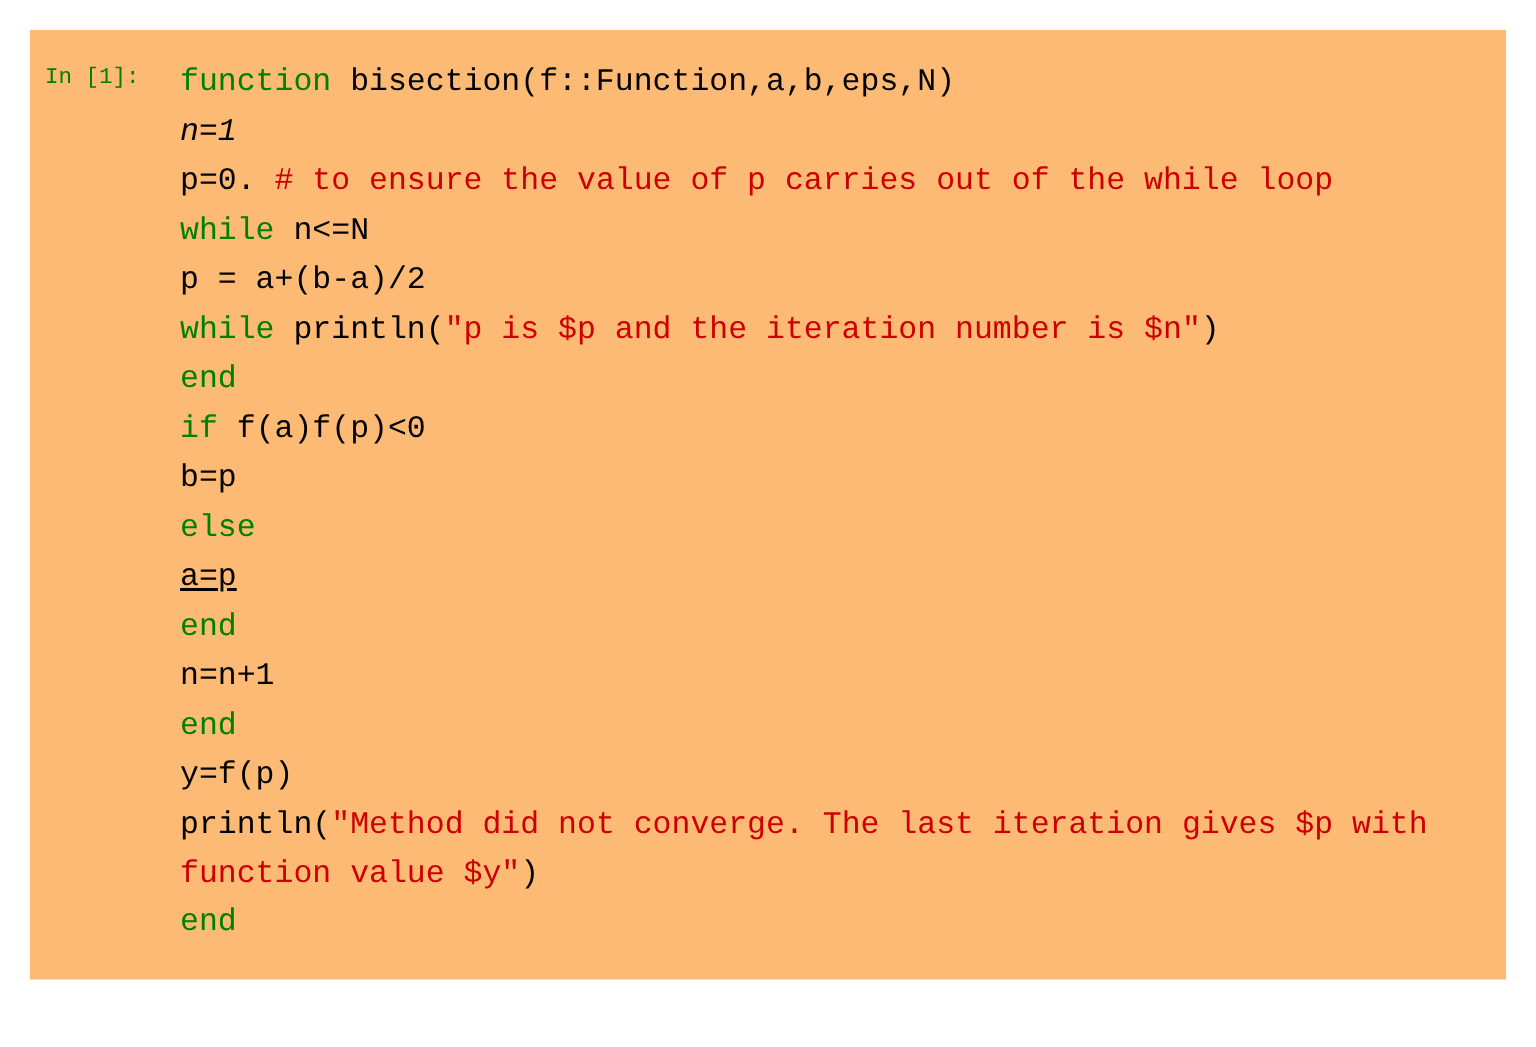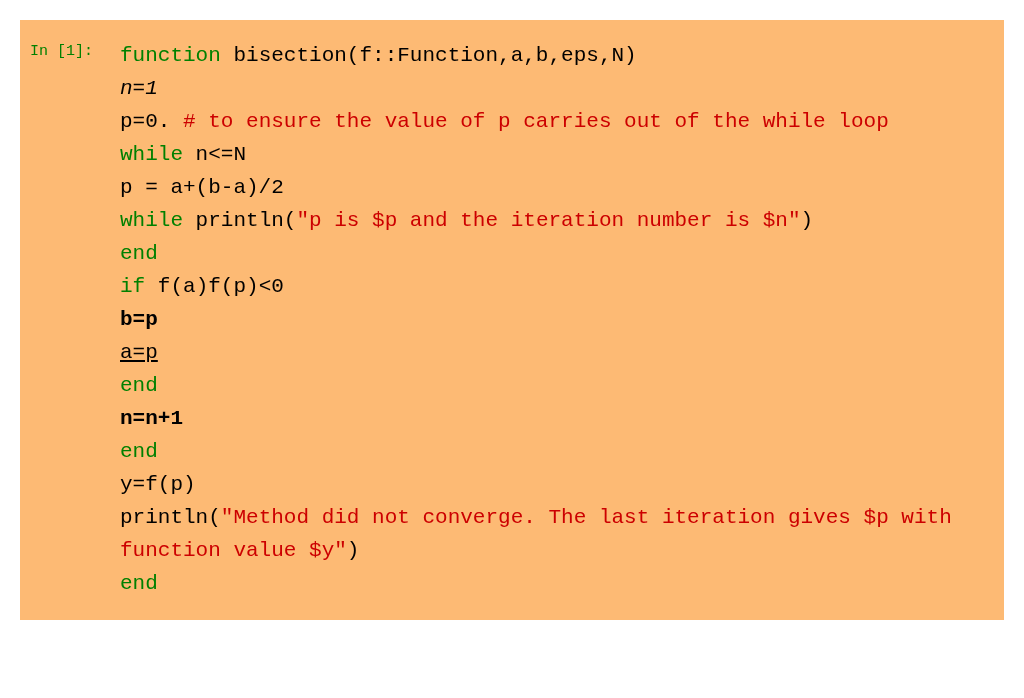--- a/index.html
+++ b/index.html
@@ -58,34 +58,37 @@
 
       <div>
         <span style="color:#000000;">        </span><span style="color:#008000;">end</span>
       </div>
 
       <div>
         <span style="color:#000000;">        </span><span style="color:#008000;">if</span><span style="color:#000000;margin-top:10px;"> f(a)f(p)&lt;0</span>
       </div>
 
       <div>
-        <span style="color:#000000;font-weight:bold;">            b=p</span>
+        <span style="color:#000000;">            b=p</span>
       </div>
 
+      <div>
+        <span style="color:#000000;">        </span><span style="color:#008000;">else</span>
+      </div>
 
       <div>
         <span style="color:#000000;text-decoration:underline;">            a=p</span>
       </div>
 
       <div>
         <span style="color:#000000;">        </span><span style="color:#008000;">end</span>
       </div>
 
       <div>
-        <span style="color:#000000;font-weight:bold;">        n=n+1</span>
+        <span style="color:#000000;">        n=n+1</span>
       </div>
 
       <div>
         <span style="color:#000000;">    </span><span style="color:#008000;">end</span>
       </div>
 
       <div>
         <span style="color:#000000;text-align:right;">    y=f(p)</span>
       </div>
 

